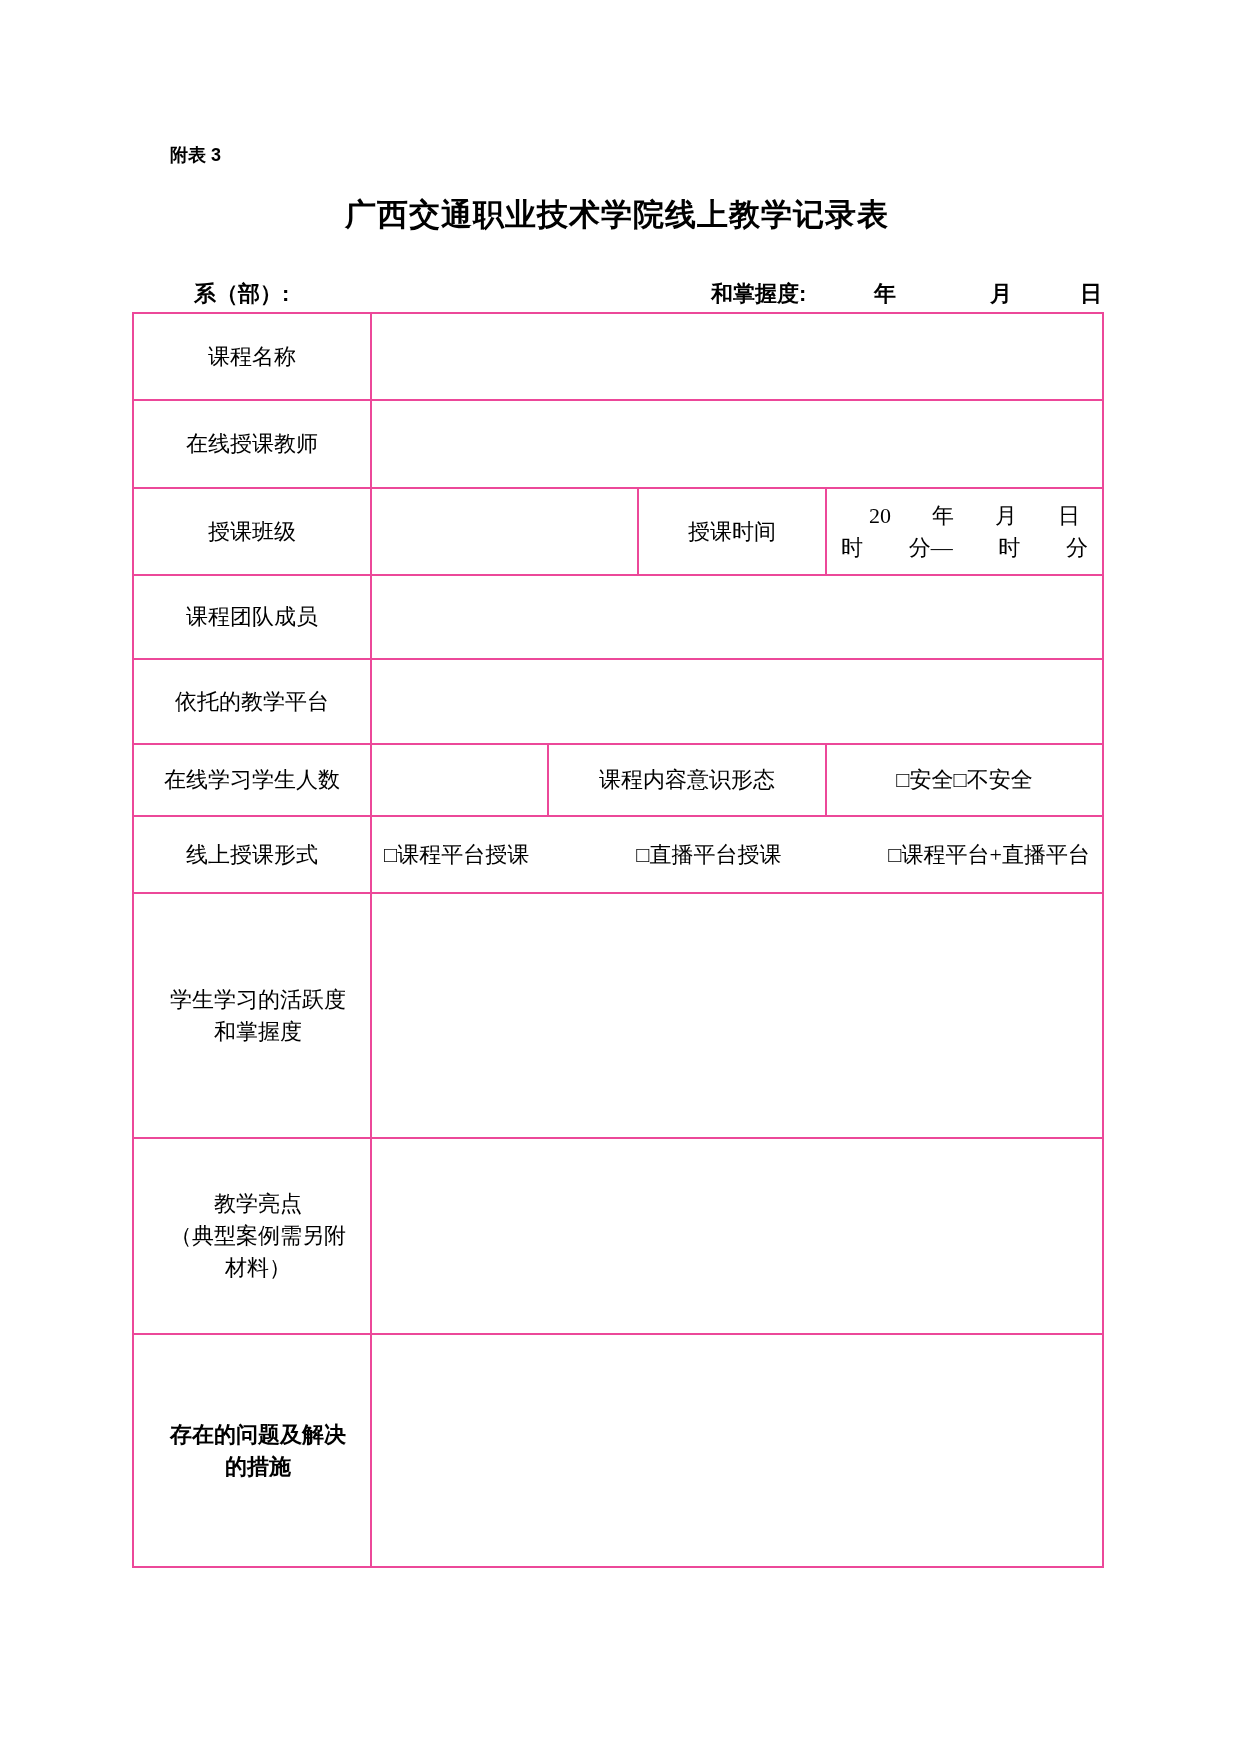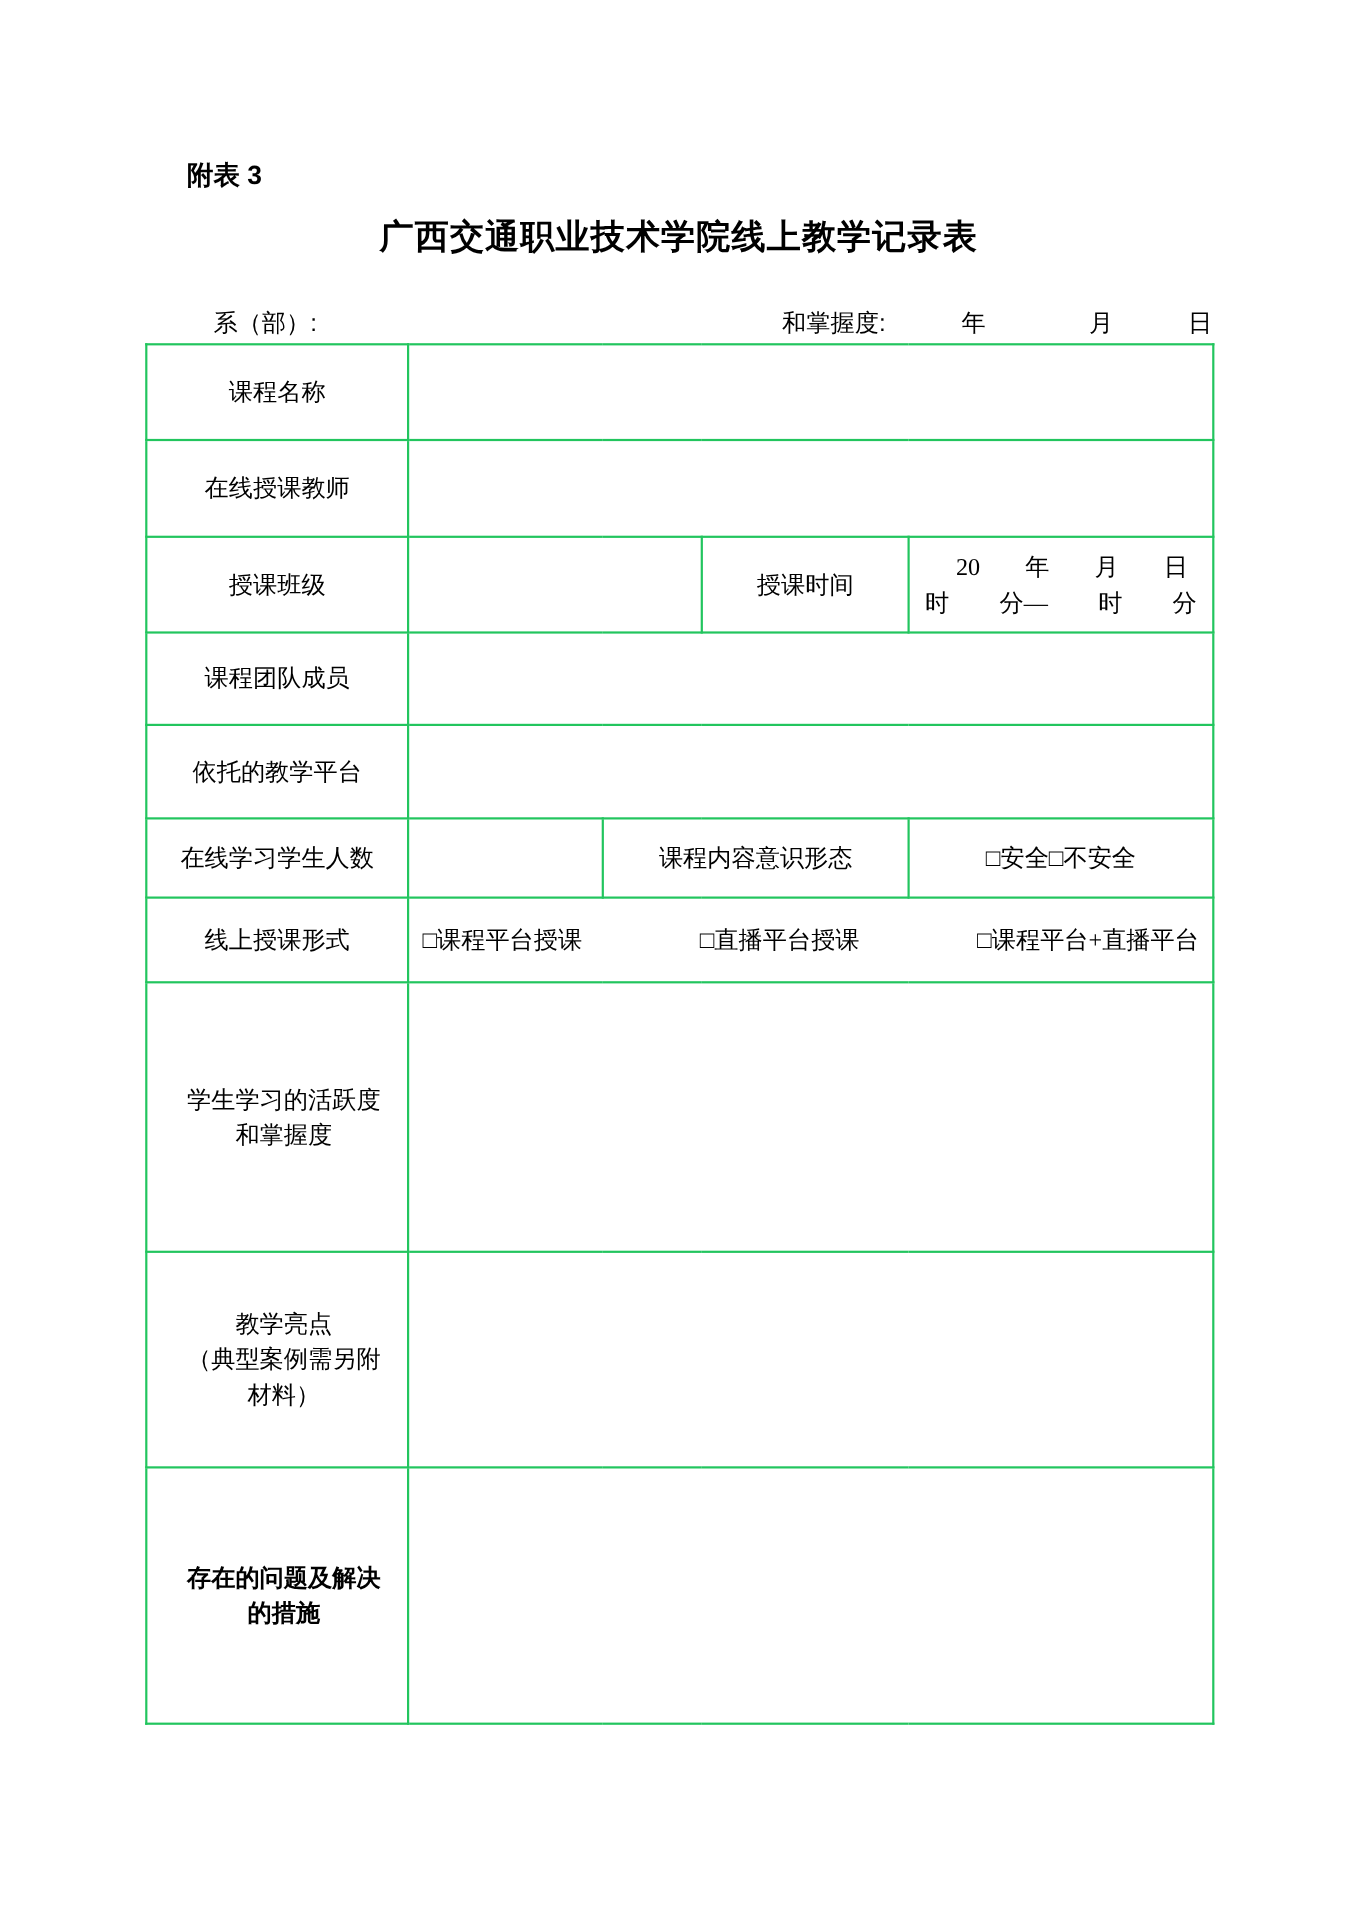--- a/index.html
+++ b/index.html
@@ -12,60 +12,60 @@
     color: #000000;
     font-family: "Liberation Serif", "DejaVu Serif", serif;
     overflow: hidden;
   }
   .appendix {
     position: absolute;
     left: 170px;
     top: 143px;
     font-family: "Liberation Sans", "DejaVu Sans", sans-serif;
     font-weight: bold;
-    font-size: 24px;
+    font-size: 18px;
   }
   .doc-title {
     position: absolute;
     left: 132px;
     top: 194px;
     width: 970px;
     text-align: center;
     font-family: "Liberation Sans", "DejaVu Sans", sans-serif;
     font-weight: bold;
     font-size: 31px;
     letter-spacing: 1px;
     white-space: nowrap;
   }
   .meta-row {
     position: absolute;
     left: 132px;
     top: 279px;
     width: 970px;
     height: 30px;
     font-family: "Liberation Sans", "DejaVu Sans", sans-serif;
-    font-weight: normal;
+    font-weight: bold;
     font-size: 22px;
   }
   .meta-row span { position: absolute; top: 0; white-space: nowrap; }
   .m-dept  { left: 62px;  }
   .m-fill  { left: 579px; }
   .m-year  { left: 742px; }
   .m-month { left: 858px; }
   .m-day   { left: 948px; }
   table.form-table {
     position: absolute;
     left: 132px;
     top: 312px;
     width: 970px;
     border-collapse: collapse;
     table-layout: fixed;
   }
   table.form-table td {
-    border: 2px solid #22c55e;
+    border: 2px solid #ec4899;
     padding: 0;
     text-align: center;
     vertical-align: middle;
     font-size: 22px;
     line-height: 1.45;
     overflow: hidden;
   }
   tr.r1  td { height: 85px; }
   tr.r2  td { height: 86px; }
   tr.r3  td { height: 85px; }

